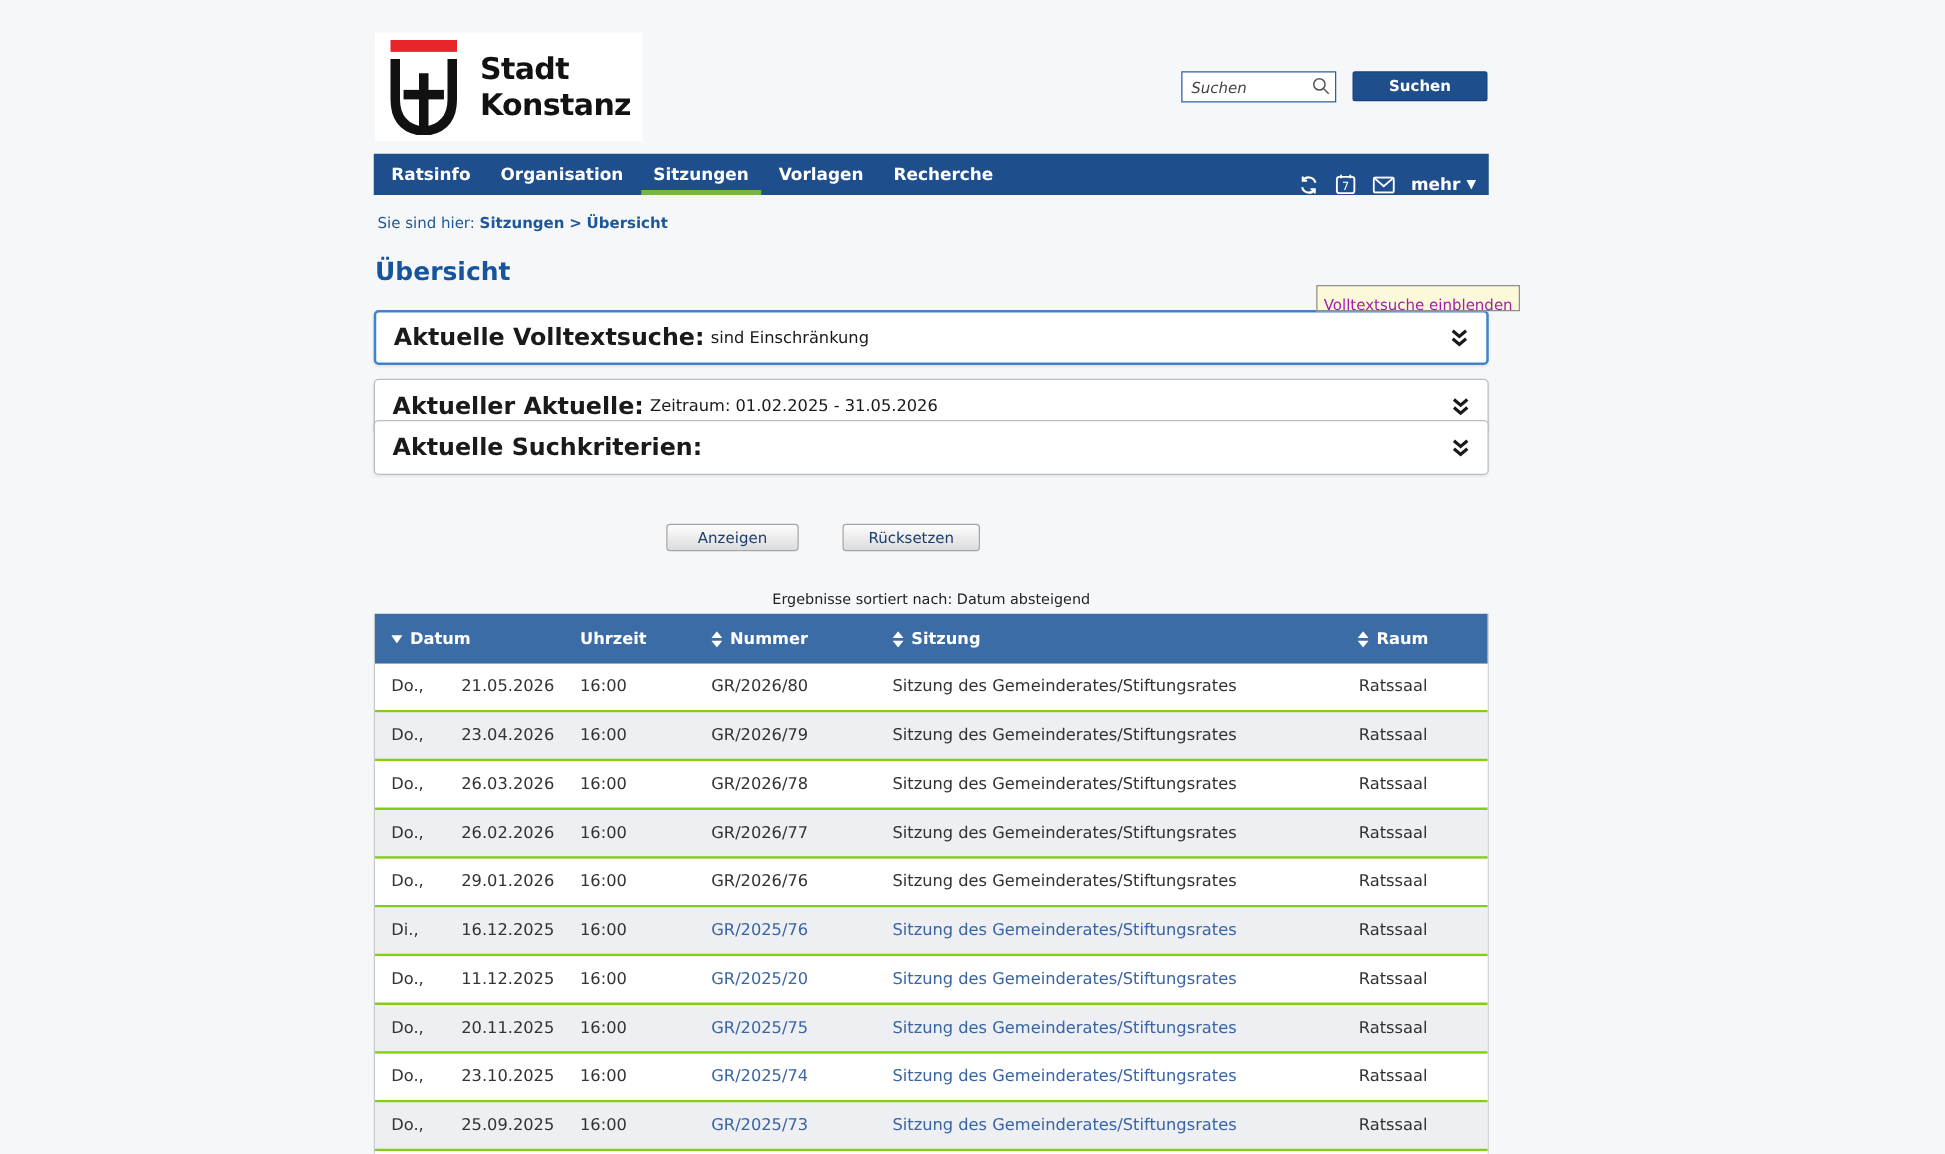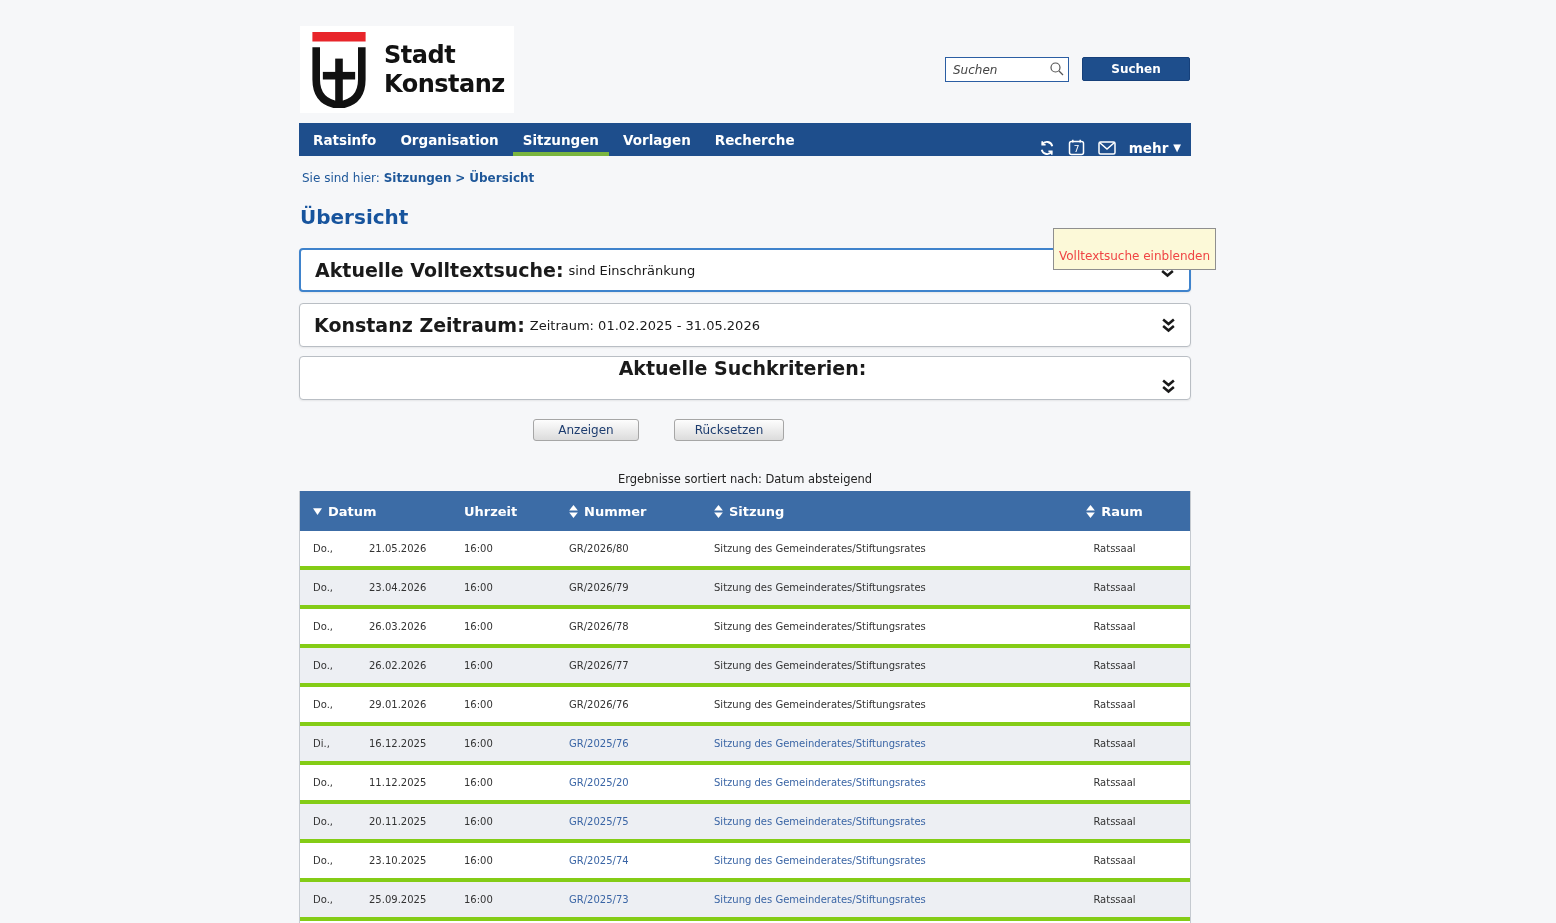--- a/index.html
+++ b/index.html
@@ -44,21 +44,21 @@
   .nav-more{color:#fff;font-size:13.5px;font-weight:bold;display:flex;align-items:center;gap:5px;cursor:pointer;}
   .nav-more .tri{font-size:10px;}
 
   
   .breadcrumb{left:302px;top:171px;font-size:12px;color:var(--breadcrumb);}
   .breadcrumb b{cursor:pointer;}
   .page-title{left:300px;top:205px;font-size:20px;font-weight:bold;color:var(--heading);}
 
   
   .tooltip{left:1053px;top:228px;height:21px;background:var(--tooltip-bg);
-    border:1px solid #8f8f8f;font-size:12px;color:#ef4444;padding:20px 5px;white-space:nowrap;z-index:5;}
+    border:1px solid #8f8f8f;font-size:12px;color:#a21caf;padding:8px 5px;white-space:nowrap;z-index:5;}
 
   
   .panel{left:299px;width:892px;height:44px;background:#fff;border:1px solid #b9bec4;
     border-radius:4px;display:flex;align-items:center;padding:0 14px;
     box-shadow:0 1px 2px rgba(0,0,0,0.07);cursor:pointer;}
   .panel.highlight{border:2px solid var(--panel-highlight-border);}
   .panel .lbl{font-weight:bold;font-size:19px;color:#1a1a1a;margin-right:5px;}
   .panel .val{font-size:13px;color:#1a1a1a;}
   .panel .chev{margin-left:auto;display:flex;align-items:center;}
 
@@ -74,21 +74,21 @@
   
   .table{left:299px;top:491px;width:892px;border:1px solid #c5cad0;border-top:none;background:#fff;}
   .thead{display:grid;grid-template-columns:56px 95px 105px 145px 1fr 151px;
     align-items:center;height:40px;padding-left:13px;background:var(--table-header-bg);
     color:#fff;font-size:13px;font-weight:bold;}
   .th{display:flex;align-items:center;gap:6px;cursor:pointer;}
   .th-datum{grid-column:1/3;}
   .th-raum{grid-column:6;justify-self:center;}
   .trow{display:grid;grid-template-columns:56px 95px 105px 145px 1fr 151px;
     align-items:center;height:39px;padding-left:13px;background:#fff;
-    border-bottom:4px solid #84cc16;font-size:10px;color:#333;}
+    border-bottom:2px solid #84cc16;font-size:13px;color:#333;}
   .trow.alt{background:var(--row-alt-bg);}
   .trow .c-room{justify-self:center;}
   .trow.linkrow .c-num,.trow.linkrow .c-title{color:var(--link);cursor:pointer;}
 </style>
 </head>
 <body>
 
 <div class="abs logo-box">
   <svg width="58" height="76" viewBox="0 0 60 80">
     <rect x="2" y="0" width="56" height="10" fill="#e8252a"></rect>
@@ -166,31 +166,31 @@
   <span class="val">sind Einschränkung</span>
   <span class="chev">
     <svg width="15" height="15" viewBox="0 0 14 14" fill="none" stroke="#1a1a1a" stroke-width="2.4">
       <path d="M2 1.5l5 4.2 5-4.2"></path>
         <path d="M2 7.5l5 4.2 5-4.2"></path>
     </svg>
   </span>
 </div>
 
 <div class="abs panel" style="top:303px;">
-  <span class="lbl">Konstanz Zeitraum:</span>
+  <span class="lbl">Aktueller Aktuelle:</span>
   <span class="val">Zeitraum: 01.02.2025 - 31.05.2026</span>
   <span class="chev">
     <svg width="15" height="15" viewBox="0 0 14 14" fill="none" stroke="#1a1a1a" stroke-width="2.4">
       <path d="M2 1.5l5 4.2 5-4.2"></path>
         <path d="M2 7.5l5 4.2 5-4.2"></path>
     </svg>
   </span>
 </div>
 
-<div class="abs panel" style="top:356px;flex-direction:column;">
+<div class="abs panel" style="top:336px;">
   <span class="lbl">Aktuelle Suchkriterien:</span>
   <span class="chev">
     <svg width="15" height="15" viewBox="0 0 14 14" fill="none" stroke="#1a1a1a" stroke-width="2.4">
       <path d="M2 1.5l5 4.2 5-4.2"></path>
         <path d="M2 7.5l5 4.2 5-4.2"></path>
     </svg>
   </span>
 </div>
 
 <button class="btn btn-show">Anzeigen</button>

